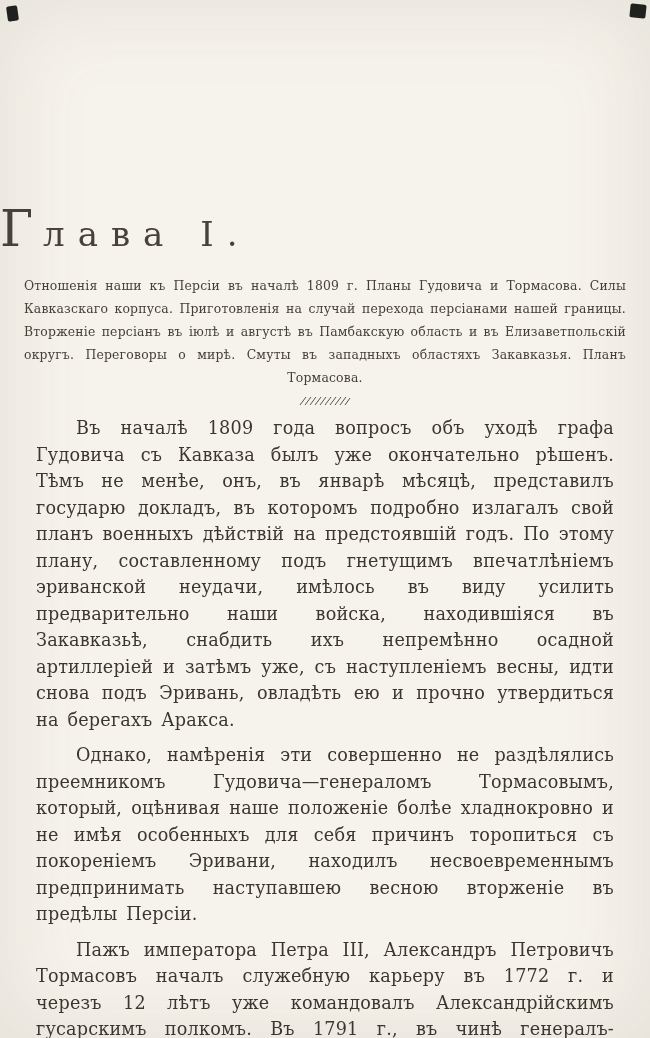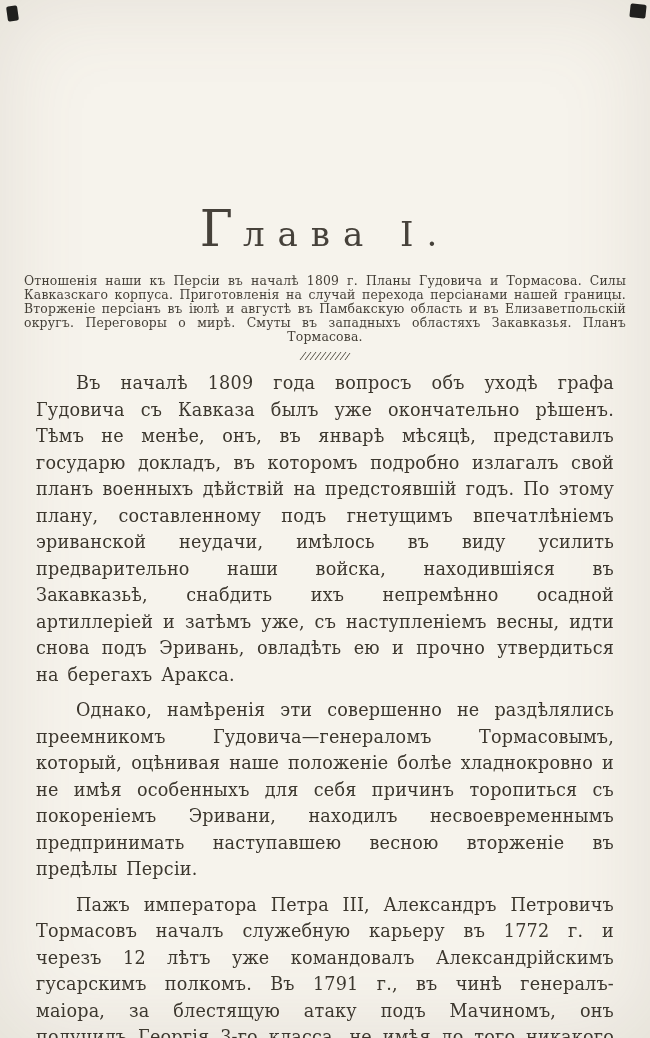--- a/index.html
+++ b/index.html
@@ -36,34 +36,34 @@
   .corner-mark.right {
     right: 4px;
     top: 4px;
     width: 16px;
     height: 14px;
     transform: rotate(6deg);
   }
   .chapter-title {
     margin: 0;
     padding-top: 200px;
-    text-align: center;
+    text-align: left;
     font-weight: normal;
     font-size: 34px;
     letter-spacing: 13px;
     color: #46413a;
   }
   .chapter-title::first-letter {
     font-size: 50px;
     letter-spacing: 10px;
   }
   .summary {
     margin: 16px 24px 0 24px;
     font-size: 12.4px;
-    line-height: 14px;
+    line-height: 23px;
     text-align: justify;
     text-align-last: center;
     word-spacing: 1.5px;
     letter-spacing: 0.2px;
     color: #443f37;
   }
   .divider {
     margin: 7px auto 0 auto;
     width: 70px;
     text-align: center;

